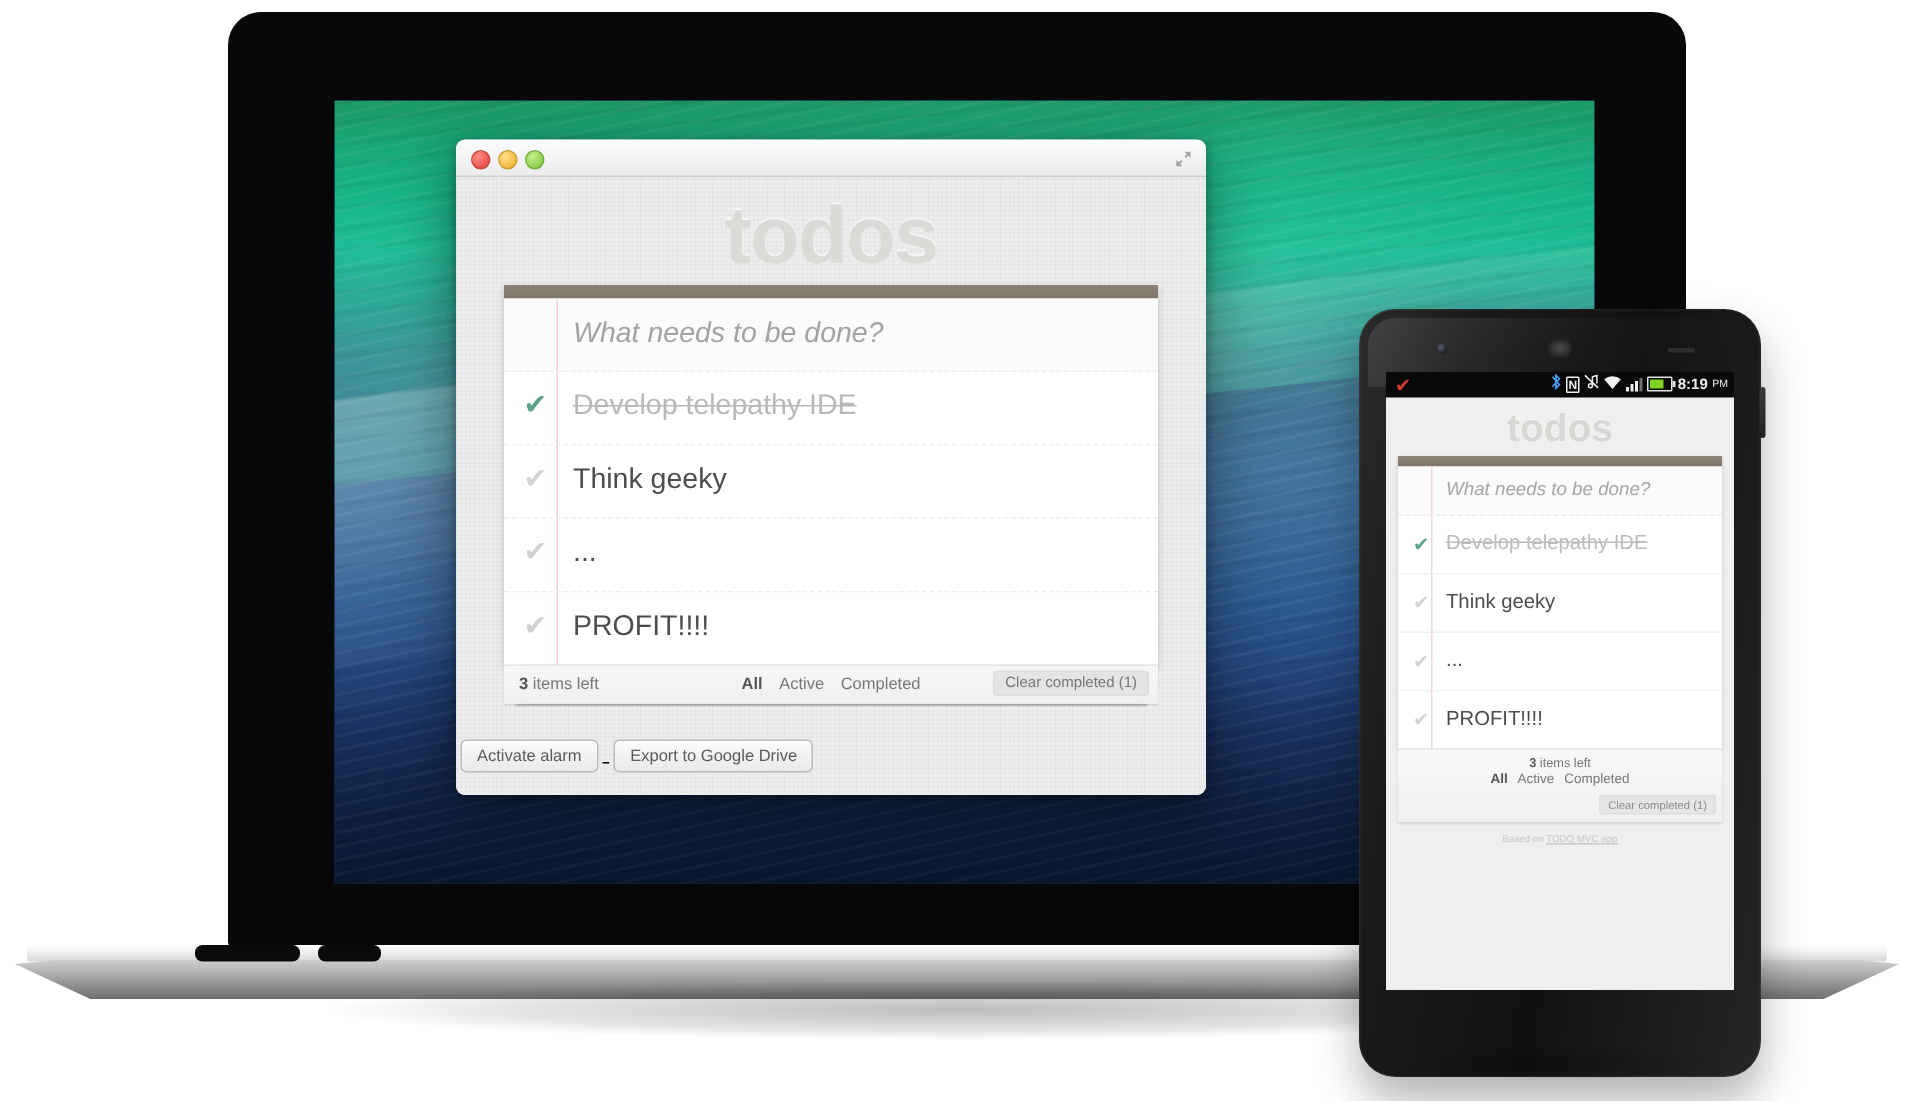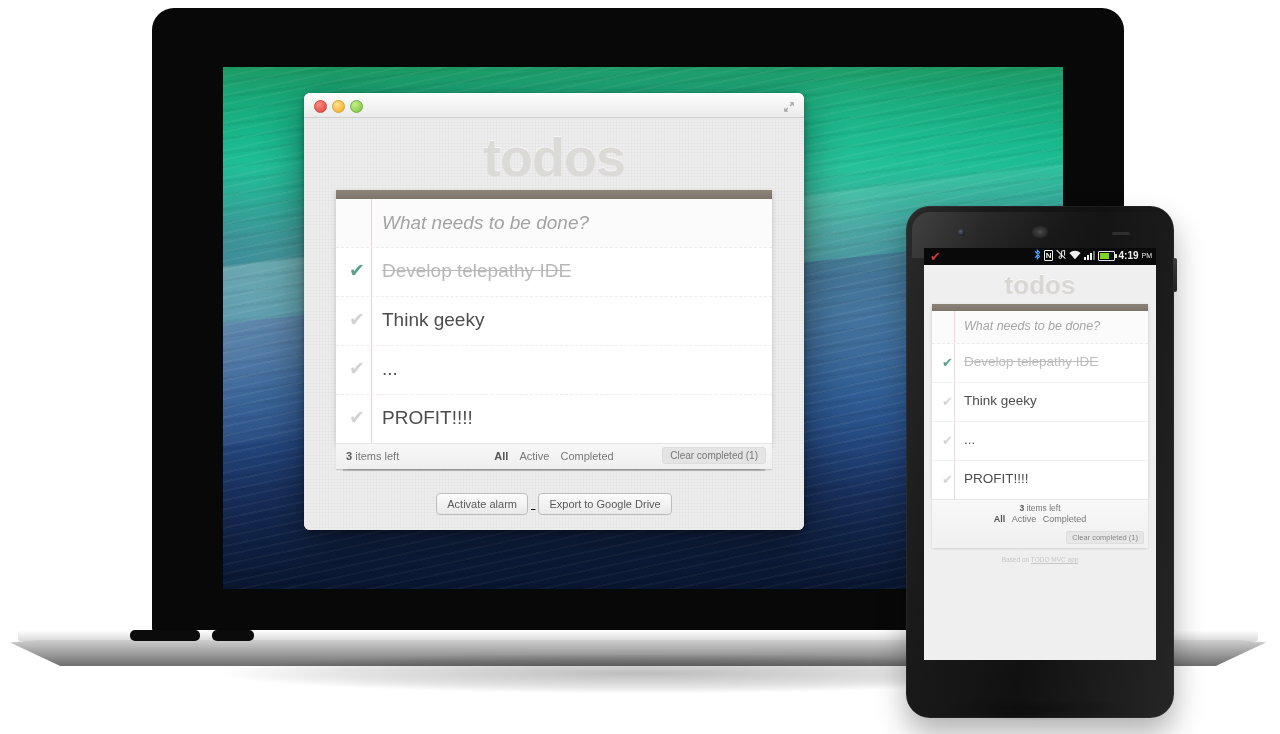--- a/index.html
+++ b/index.html
@@ -88,21 +88,21 @@
       box-shadow:0 1px 1px rgba(0,0,0,.14), 0 9px 1px -7px rgba(0,0,0,.18);
       font-size:11px;color:#777;}
   .f-count{position:absolute;left:10px;top:6px;}
   .f-count b{color:#555;}
   .f-filters{position:absolute;left:0;right:0;top:6px;text-align:center;}
   .f-filters span{margin:0 4px;}
   .f-filters .sel{font-weight:bold;color:#555;}
   .f-clear{position:absolute;right:6px;top:3px;font-size:10px;color:#777;
       background:#e4e4e4;border:1px solid #dcdcdc;border-radius:3px;padding:2px 7px;}
 
-  .btn-row{text-align:center;margin-top:24px;text-decoration:underline;}
+  .btn-row{margin-top:24px;text-decoration:underline;}
   .btn{display:inline-block;font-size:11px;color:#5a5a5a;padding:4px 10px;margin:0 3px;
       background:linear-gradient(180deg,#fbfbfb,#e9e9e9);
       border:1px solid #bcbcbc;border-radius:4px;
       box-shadow:0 1px 0 rgba(255,255,255,.8) inset;}
 
   
   #laptop-base{position:absolute;left:10px;top:630px;width:1256px;height:40px;}
   .base-top{position:absolute;left:8px;top:0;width:1240px;height:11px;
       background:linear-gradient(180deg,#ffffff 0%,#f3f3f3 35%,#d7d7d7 100%);
       border-radius:2px;}
@@ -315,21 +315,21 @@
         </span>
         <span class="sb-bars">
           <i style="left:0;height:3px;"></i>
             <i style="left:3px;height:5px;"></i>
           <i style="left:6px;height:7px;"></i>
             <i style="left:9px;height:9px;opacity:.45;"></i>
         </span>
         <span class="sb-bat">
             <i></i>
           </span>
-        <span class="sb-time">4:19</span>
+        <span class="sb-time">8:19</span>
         <span class="sb-ampm">PM</span>
       </div>
     </div>
 
     <div class="p-title">todos</div>
 
     <div class="p-app">
       <div class="p-bar"></div>
 
       <div class="p-new">

